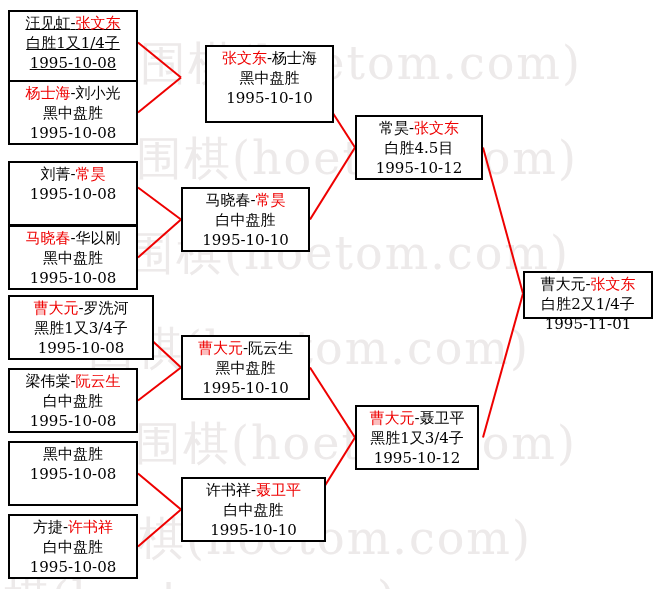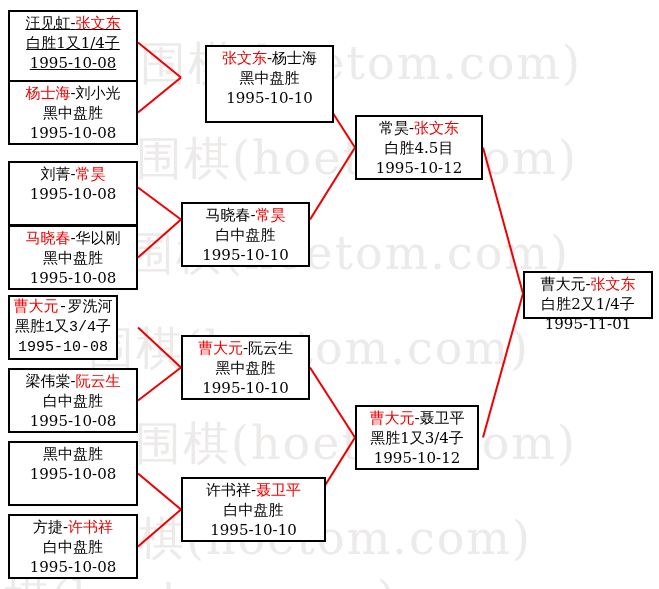--- a/index.html
+++ b/index.html
@@ -76,21 +76,21 @@
     </div>
     <div class="match-box" style="left: 8px; top: 155px; width: 130px; height: 65px; margin-top: 6px;">
       <div><span>刘菁</span>-<span class="winner">常昊</span></div>
       <div>1995-10-08</div>
     </div>
     <div class="match-box" style="left: 8px; top: 225px; width: 130px; height: 65px;">
       <div><span class="winner">马晓春</span>-<span>华以刚</span></div>
       <div>黑中盘胜</div>
       <div>1995-10-08</div>
     </div>
-    <div class="match-box" style="left: 8px; top: 295px; width: 110px; height: 65px; font-family: Liberation Mono, monospace;">
+    <div class="match-box" style="left: 8px; top: 295px; width: 146px; height: 65px;">
       <div><span class="winner">曹大元</span>-<span>罗洗河</span></div>
       <div>黑胜1又3/4子</div>
       <div>1995-10-08</div>
     </div>
     <div class="match-box" style="left: 8px; top: 368px; width: 130px; height: 65px;">
       <div><span>梁伟棠</span>-<span class="winner">阮云生</span></div>
       <div>白中盘胜</div>
       <div>1995-10-08</div>
     </div>
     <div class="match-box" style="left: 8px; top: 441px; width: 130px; height: 65px;">
@@ -100,21 +100,21 @@
     <div class="match-box" style="left: 8px; top: 514px; width: 130px; height: 65px;">
       <div><span>方捷</span>-<span class="winner">许书祥</span></div>
       <div>白中盘胜</div>
       <div>1995-10-08</div>
     </div>
     <div class="match-box" style="left: 181px; top: 45px; width: 129px; height: 78px; margin-left: 24px;">
       <div><span class="winner">张文东</span>-<span>杨士海</span></div>
       <div>黑中盘胜</div>
       <div>1995-10-10</div>
     </div>
-    <div class="match-box" style="left: 181px; top: 202px; width: 129px; height: 65px;">
+    <div class="match-box" style="left: 181px; top: 187px; width: 129px; height: 65px;">
       <div><span>马晓春</span>-<span class="winner">常昊</span></div>
       <div>白中盘胜</div>
       <div>1995-10-10</div>
     </div>
     <div class="match-box" style="left: 181px; top: 335px; width: 129px; height: 65px;">
       <div><span class="winner">曹大元</span>-<span>阮云生</span></div>
       <div>黑中盘胜</div>
       <div>1995-10-10</div>
     </div>
     <div class="match-box" style="left: 181px; top: 477px; width: 145px; height: 65px;">

